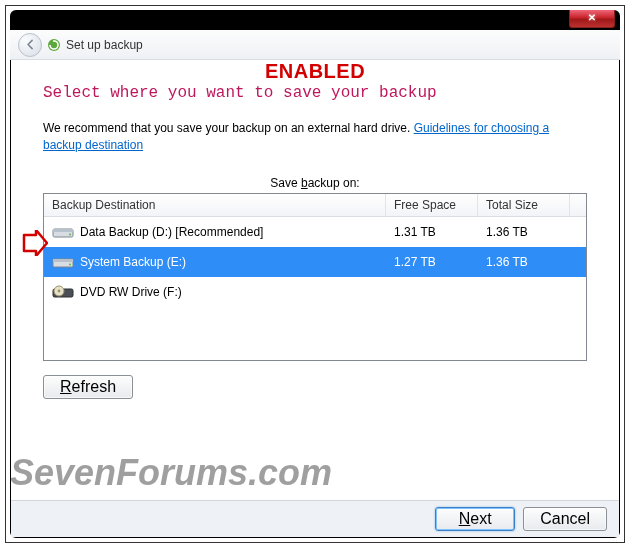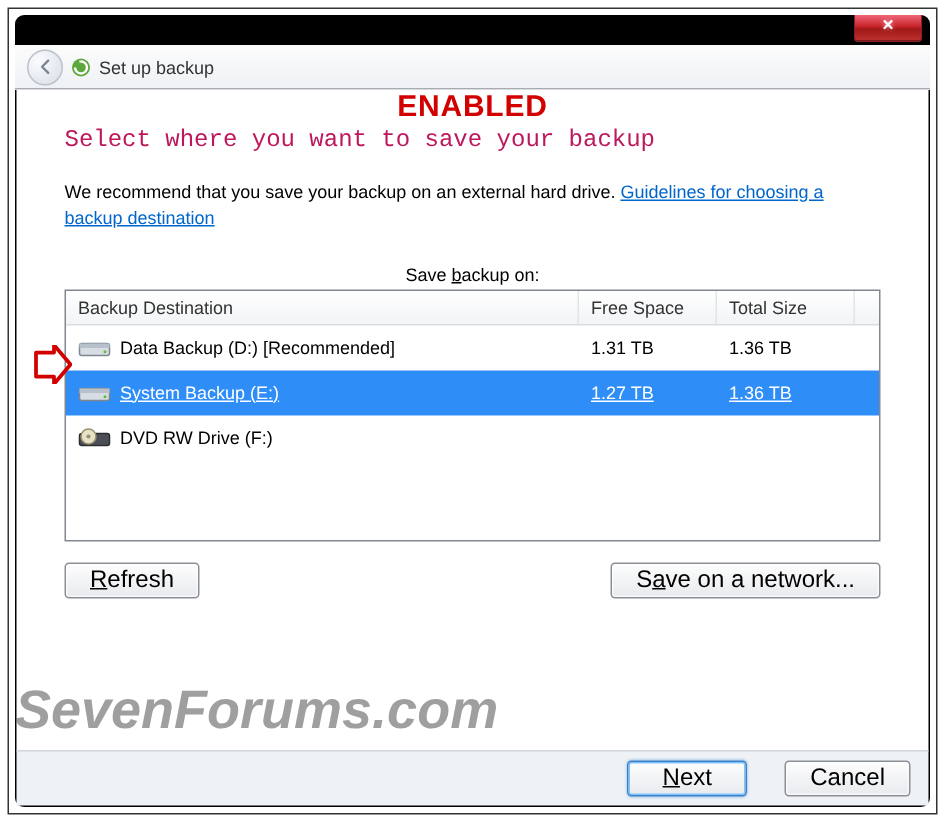--- a/index.html
+++ b/index.html
@@ -138,21 +138,20 @@
   .col-pad  { width: 16px; flex: none; border-right: none; }
   .row {
     display: flex;
     align-items: center;
     height: 30px;
     color: #000;
   }
   .row.selected {
     background: #2e8df7;
     color: #fff;
-    text-decoration: underline;
   }
   .cell { padding: 0 8px; }
   .cell-dest { flex: 1 1 auto; display: flex; align-items: center; gap: 6px; }
   .cell-free { width: 92px; flex: none; }
   .cell-size { width: 92px; flex: none; }
   .cell-pad  { width: 16px; flex: none; }
   .drive-icon, .dvd-icon {
     width: 22px; height: 16px; flex: none;
   }
   .btn-row {
@@ -175,21 +174,21 @@
   .footer-bar {
     position: absolute;
     left: 1px; right: 1px; bottom: 1px;
     height: 37px;
     background: #eef1f5;
     border-top: 1px solid #d2d6db;
     display: flex;
     align-items: center;
     justify-content: flex-end;
     padding: 0 12px;
-    gap: 25px;
+    gap: 8px;
   }
   .footer-bar .win-btn.default {
     border-color: #3a80c6;
     box-shadow: inset 0 0 0 1px #7ec3ff, 0 0 2px rgba(60,140,220,.6);
   }
   .arrow-annot {
     position: absolute;
     left: 12px;
     top: 220px;
     pointer-events: none;
@@ -294,23 +293,20 @@
             <div class="cell cell-size"></div>
             <div class="cell cell-pad"></div>
           </div>
         </div>
     </div>
 
     <div class="btn-row">
       <button class="win-btn">
         <span class="underline">R</span><span>efresh</span>
       </button>
-      <button class="win-btn">
-        <span>S</span><span class="underline">a</span><span>ve on a network...</span>
-      </button>
     </div>
 
   </div>
 
   <div class="footer-bar">
     <button class="win-btn default">
       <span class="underline">N</span><span>ext</span>
     </button>
     <button class="win-btn">Cancel</button>
   </div>

